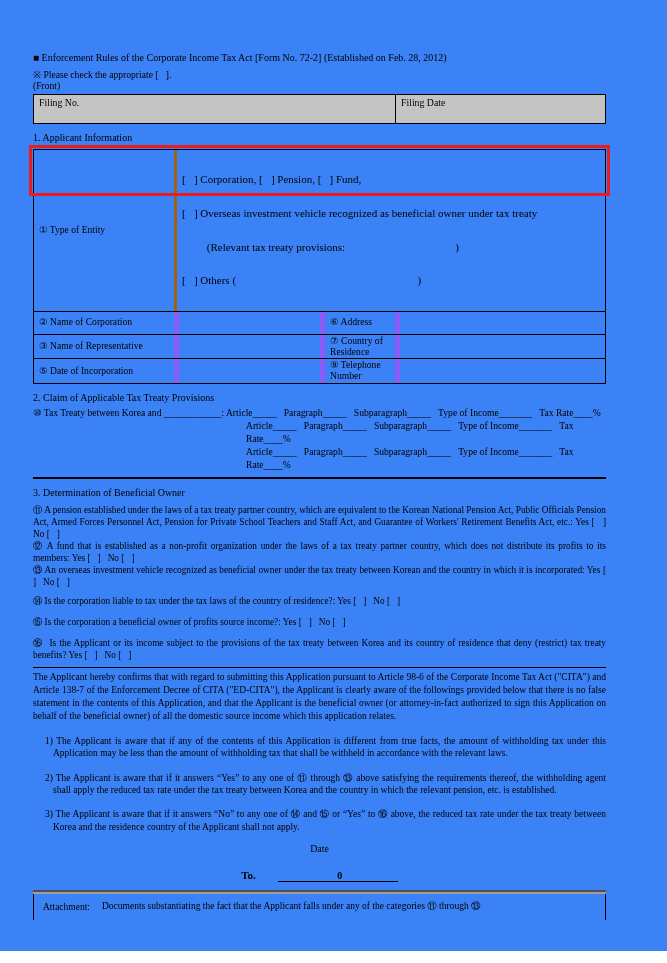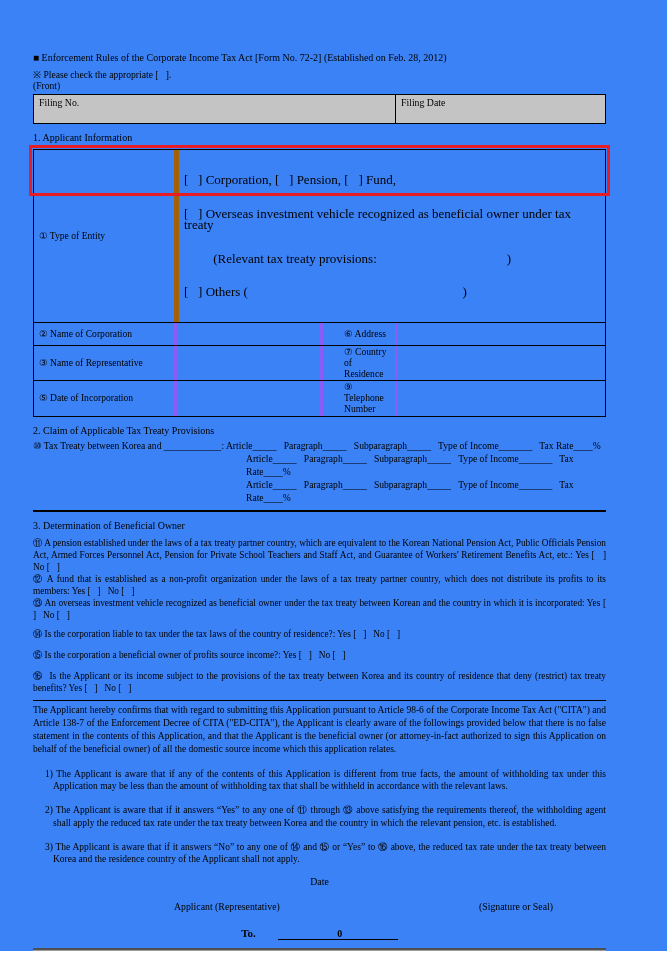--- a/index.html
+++ b/index.html
@@ -25,22 +25,22 @@
 
   .sec-heading { margin-top:8px; font-size:10px; line-height:12px; }
 
   .app-table-wrap { position:relative; margin-top:5px; }
   .app-table { border:1px solid #000; }
   .app-row-type { display:grid; grid-template-columns:140px 1fr; min-height:46px; }
   .app-row { display:grid; grid-template-columns:140px 146px 75px 1fr;
     border-top:1px solid #000; min-height:22px; }
   .cell { padding:1px 5px; font-size:9.6px; line-height:10.8px;
     display:flex; align-items:center; box-sizing:border-box; }
-  .cell.bl { border-left:3px solid #8b5cf6;padding-left:21px; }
-  .options-cell { border-left:5px solid #a16207; padding:2px 5px; font-size:13px;
+  .cell.bl { border-left:5px solid #8b5cf6; }
+  .options-cell { border-left:3px solid #a16207; padding:2px 5px; font-size:11px;
     line-height:11.2px; white-space:pre-wrap; display:block; }
   .highlight-box { position:absolute; left:-4px; top:-4px;
     width:calc(100% + 8px); height:51px; box-sizing:border-box;
     border:3px solid #e81c24; pointer-events:none; z-index:5; }
 
   .treaty-line { margin-top:2px; font-size:9.6px; line-height:13px; white-space:pre-wrap; }
   .treaty-cont { margin-left:213px; font-size:9.6px; line-height:13px; white-space:pre-wrap; }
 
   .rule-thick { margin-top:6px; border-top:2px solid #000; height:0; }
   .rule-thin  { margin-top:6px; border-top:1px solid #000; height:0; }
@@ -145,24 +145,20 @@
 
     <div class="rule-thin"></div>
 
     <div class="decl-para">The Applicant hereby confirms that with regard to submitting this Application pursuant to Article 98-6 of the Corporate Income Tax Act ("CITA") and Article 138-7 of the Enforcement Decree of CITA ("ED-CITA"), the Applicant is clearly aware of the followings provided below that there is no false statement in the contents of this Application, and that the Applicant is the beneficial owner (or attorney-in-fact authorized to sign this Application on behalf of the beneficial owner) of all the domestic source income which this application relates.</div>
     <div class="decl-item">1) The Applicant is aware that if any of the contents of this Application is different from true facts, the amount of withholding tax under this Application may be less than the amount of withholding tax that shall be withheld in accordance with the relevant laws.</div>
     <div class="decl-item">2) The Applicant is aware that if it answers “Yes” to any one of ⑪ through ⑬ above satisfying the requirements thereof, the withholding agent shall apply the reduced tax rate under the tax treaty between Korea and the country in which the relevant pension, etc. is established.</div>
     <div class="decl-item">3) The Applicant is aware that if it answers “No” to any one of ⑭ and ⑮ or “Yes” to ⑯ above, the reduced tax rate under the tax treaty between Korea and the residence country of the Applicant shall not apply.</div>
 
     <div class="date-line">Date</div>
 
-    <div class="sig-row">
-      <span>Applicant (Representative)</span>
-      <span>(Signature or Seal)</span>
-    </div>
 
     <div class="to-row">
       <span class="to-label">To.</span><span class="to-underline">0</span>
     </div>
 
     <div class="dline"></div>
 
     <div class="attach-row">
       <span class="attach-label">Attachment:</span>
       <span>Documents substantiating the fact that the Applicant falls under any of the categories ⑪ through ⑬</span>

